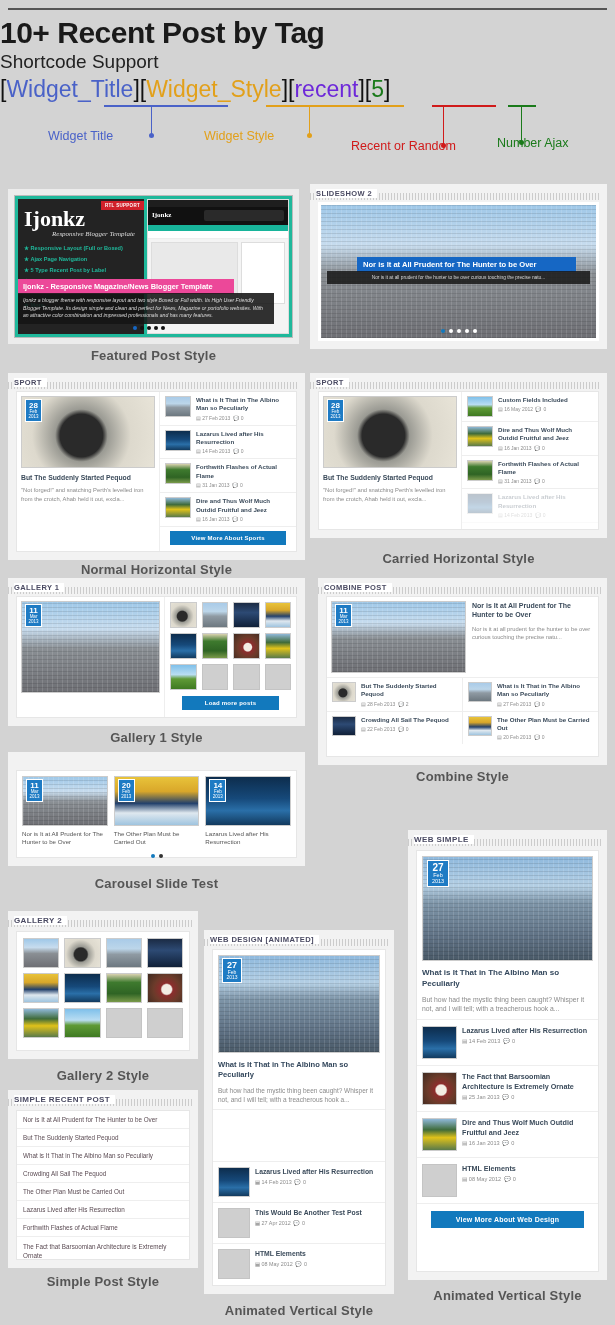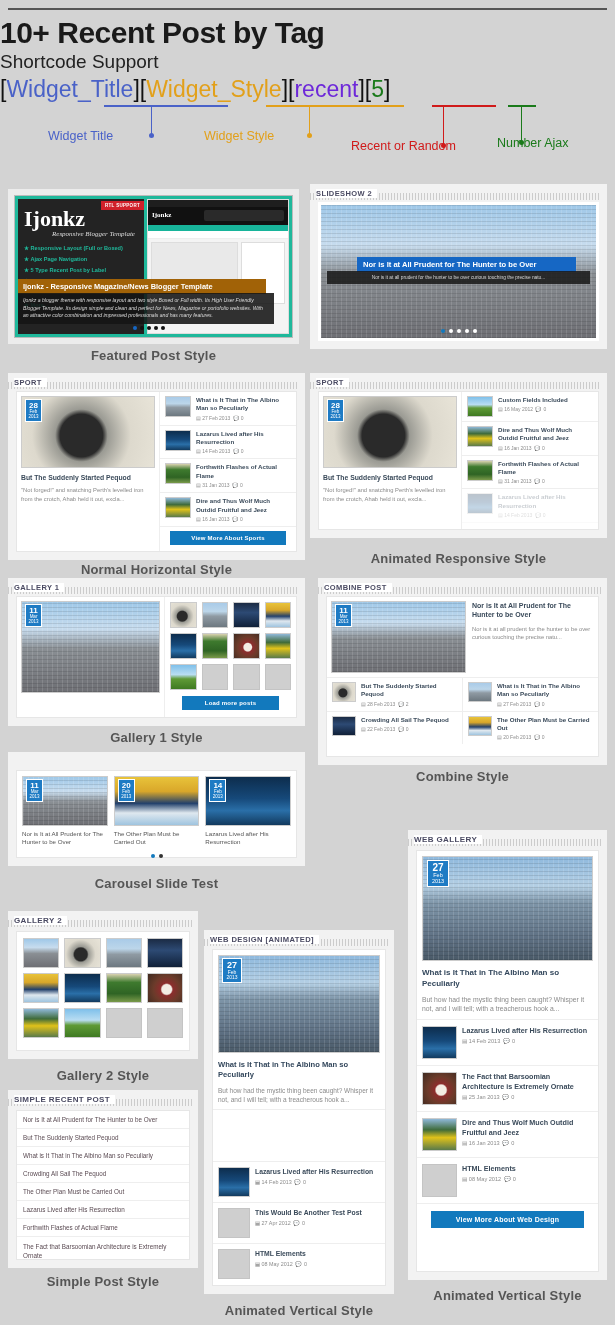--- a/index.html
+++ b/index.html
@@ -160,21 +160,21 @@
           <div style="position:absolute;right:4px;top:3px;width:80px;height:11px;background:#2a2a2a;border-radius:2px;"></div>
         </div>
         <div style="height:6px;background:#18b49a;"></div>
         <div style="height:8px;background:#fff;border-bottom:1px solid #eee;"></div>
         <div style="display:flex;gap:3px;padding:3px;">
           <div style="flex:1;height:62px;background:#e9e9e9;border:1px solid #ddd;"></div>
           <div style="width:44px;height:62px;background:#fff;border:1px solid #ddd;"></div>
         </div>
       </div>
 
-      <div style="position:absolute;left:3px;top:83px;width:248px;background:#a16207;color:#fff;font-size:7.4px;font-weight:bold;padding:3px 5px;">Ijonkz - Responsive Magazine/News Blogger Template</div>
+      <div style="position:absolute;left:3px;top:83px;width:216px;background:#ec4899;color:#fff;font-size:7.4px;font-weight:bold;padding:3px 5px;">Ijonkz - Responsive Magazine/News Blogger Template</div>
       <div style="position:absolute;left:3px;top:97px;width:256px;background:rgba(20,20,20,.88);color:#ddd;font-size:5.1px;line-height:1.5;padding:4px 5px;font-style:italic;">Ijonkz a blogger theme with responsive layout and two style Boxed or Full width. Its High User Friendly Blogger Template. Its design simple and clean and perfect for News, Magazine or portofolio websites. With an attractive color combination and impressed professionals and has many features.</div>
       <div style="position:absolute;left:118px;bottom:7px;display:flex;gap:3px;">
         <span style="width:4px;height:4px;border-radius:50%;background:#1667c4;display:inline-block;"></span>
         <span style="width:4px;height:4px;border-radius:50%;background:#111;display:inline-block;"></span>
         <span style="width:4px;height:4px;border-radius:50%;background:#111;display:inline-block;"></span>
         <span style="width:4px;height:4px;border-radius:50%;background:#111;display:inline-block;"></span>
         <span style="width:4px;height:4px;border-radius:50%;background:#111;display:inline-block;"></span>
       </div>
     </div>
   </div>
@@ -298,21 +298,21 @@
         <div class="rowitem fade">
           <div class="img-city2 th" style="width:26px;height:21px;flex:0 0 26px;"></div>
           <div style="flex:1;">
             <div class="ptitle">Lazarus Lived after His Resurrection</div>
             <div class="pmeta">▤ <span>14 Feb 2013</span> &nbsp;💬 <span>0</span></div>
           </div>
         </div>
       </div>
     </div>
   </div>
-  <div class="caption" style="left:310px;top:543px;width:297px;">Animated Responsive Style</div>
+  <div class="caption" style="left:310px;top:543px;width:297px;">Carried Horizontal Style</div>
 
   <div class="panel" style="left:8px;top:570px;width:297px;height:148px;background:#f2f2f2;">
     <div class="wtitle">
       <span class="rulefill"></span><span class="t">GALLERY 1</span>
     </div>
     <div style="position:absolute;left:8px;top:18px;right:8px;bottom:8px;background:#fff;border:1px solid #e6e6e6;display:flex;">
       <div style="width:148px;border-right:1px solid #eee;padding:4px;">
         <div style="position:relative;">
           <div class="img-ny th" style="width:100%;height:92px;position:relative;overflow:hidden;">
               <div class="hatch-overlay"></div>
@@ -446,21 +446,21 @@
       <div style="display:flex;gap:4px;justify-content:center;margin-top:7px;">
         <span style="width:4px;height:4px;border-radius:50%;background:#1279bd;"></span>
         <span style="width:4px;height:4px;border-radius:50%;background:#333;"></span>
       </div>
     </div>
   </div>
   <div class="caption" style="left:8px;top:868px;width:297px;">Carousel Slide  Test</div>
 
   <div class="panel" style="left:408px;top:822px;width:199px;height:450px;background:#f2f2f2;">
     <div class="wtitle" style="font-size:8px;">
-      <span class="rulefill"></span><span class="t">WEB GALLERY</span>
+      <span class="rulefill"></span><span class="t">WEB SIMPLE</span>
     </div>
     <div style="position:absolute;left:8px;top:20px;right:8px;bottom:8px;background:#fff;border:1px solid #e6e6e6;">
       <div style="padding:5px;border-bottom:1px solid #eee;">
         <div style="position:relative;">
           <div class="img-hk th" style="width:100%;height:105px;position:relative;overflow:hidden;">
               <div class="hatch-overlay"></div>
             </div>
           <div class="datebadge" style="width:22px;left:5px;top:4px;">
             <span class="d" style="font-size:10px;">27</span>
             <span class="m" style="font-size:5.5px;">Feb</span>

